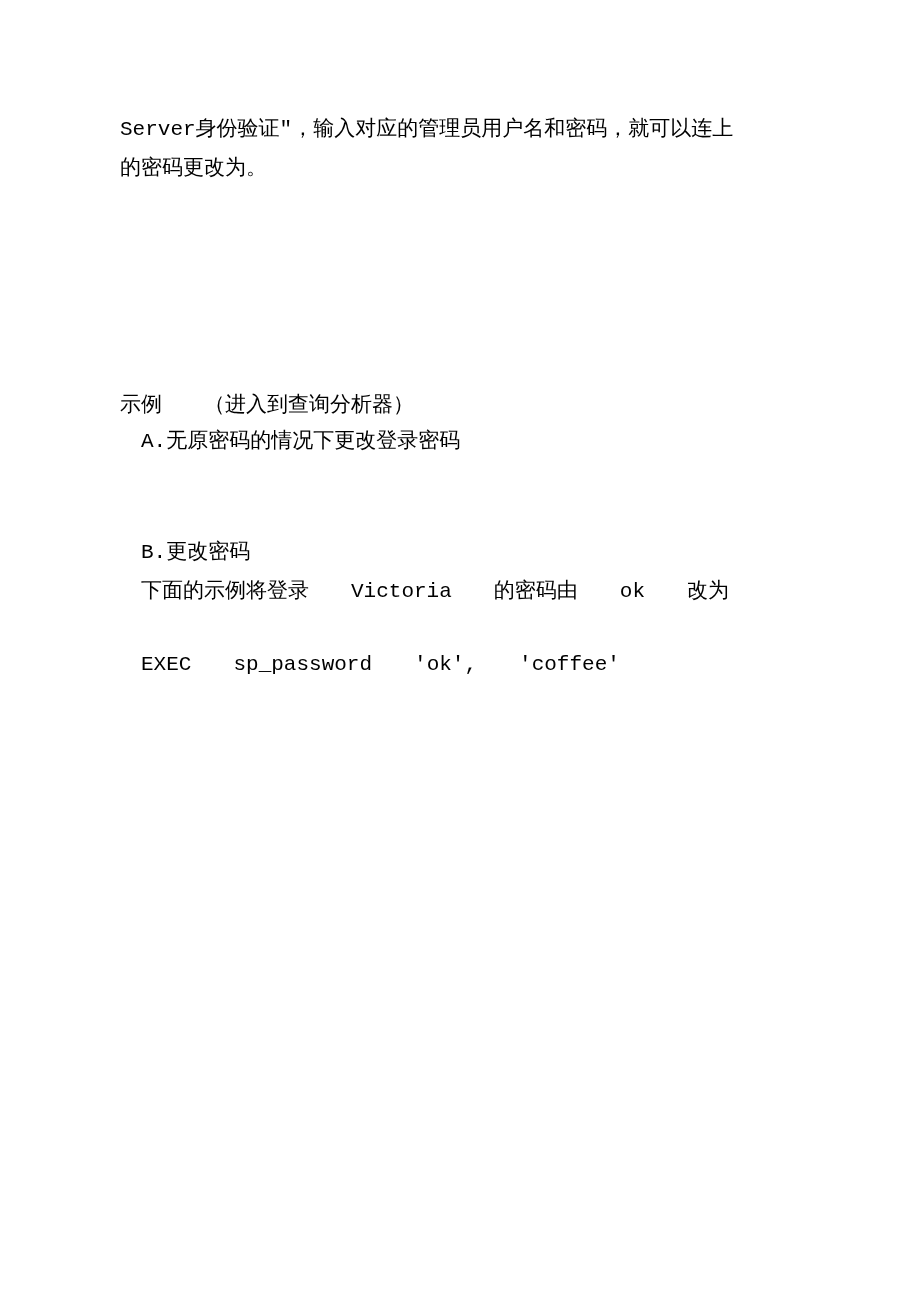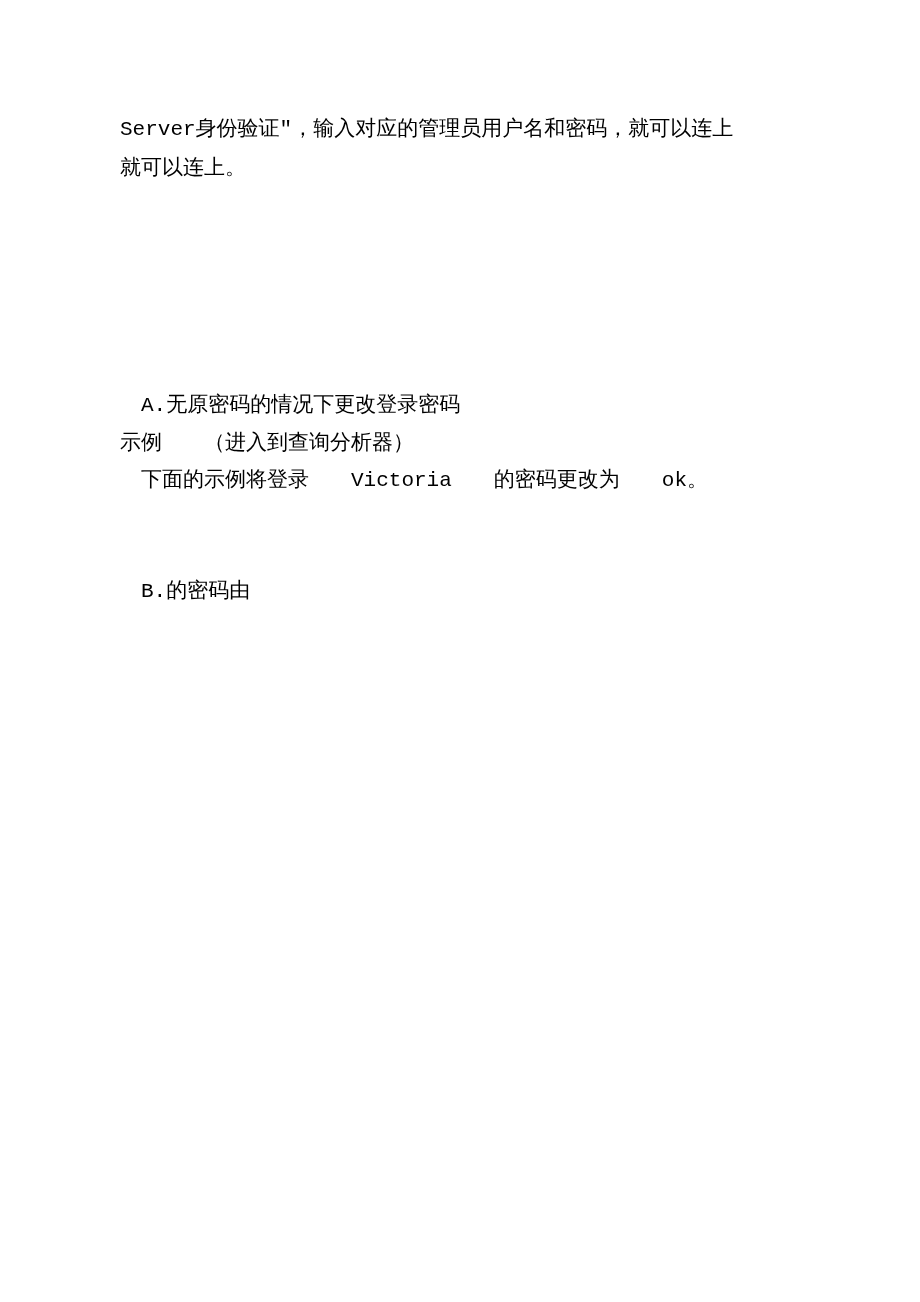--- a/index.html
+++ b/index.html
@@ -37,43 +37,46 @@
 </style>
 </head>
 <body>
 
 <div class="page">
 
   <p class="para">
     <span class="mono-run">Server身份验证"，输入对应的管理员用户名和密码，就可以连上</span>
   </p>
   <p class="para">
-    <span>就可以连上。</span>
+    <span>的密码更改为。</span>
   </p>
 
   <div class="gap-large"></div>
-
-  <p class="para">
-    <span class="sp" style="width:1em"></span><span class="mono-run">A.无原密码的情况下更改登录密码</span>
-  </p>
 
   <p class="para">
     <span>示例</span><span class="sp w2"></span><span>（进入到查询分析器）</span>
   </p>
 
   <p class="para">
-    <span class="sp" style="width:1em"></span><span>下面的示例将登录</span><span class="sp w2"></span><span class="mono-run">Victoria</span><span class="sp w2"></span><span>的密码更改为</span><span class="sp w2"></span><span class="mono-run">ok。</span>
+    <span class="sp" style="width:1em"></span><span class="mono-run">A.无原密码的情况下更改登录密码</span>
   </p>
+
 
   <div class="gap-line"></div>
 
 
   <div class="gap-line"></div>
 
   <p class="para">
-    <span class="sp" style="width:1em"></span><span class="mono-run">B.的密码由</span>
+    <span class="sp" style="width:1em"></span><span class="mono-run">B.更改密码</span>
   </p>
 
+  <p class="para">
+    <span class="sp" style="width:1em"></span><span>下面的示例将登录</span><span class="sp w2"></span><span class="mono-run">Victoria</span><span class="sp w2"></span><span>的密码由</span><span class="sp w2"></span><span class="mono-run">ok</span><span class="sp w2"></span><span>改为</span>
+  </p>
 
   <div class="gap-line"></div>
 
+  <p class="para mono-run">
+    <span class="sp" style="width:1em"></span><span>EXEC</span><span class="sp w2"></span><span>sp_password</span><span class="sp w2"></span><span>'ok',</span><span class="sp w2"></span><span>'coffee'</span>
+  </p>
 
 </div>
 
 </body></html>

